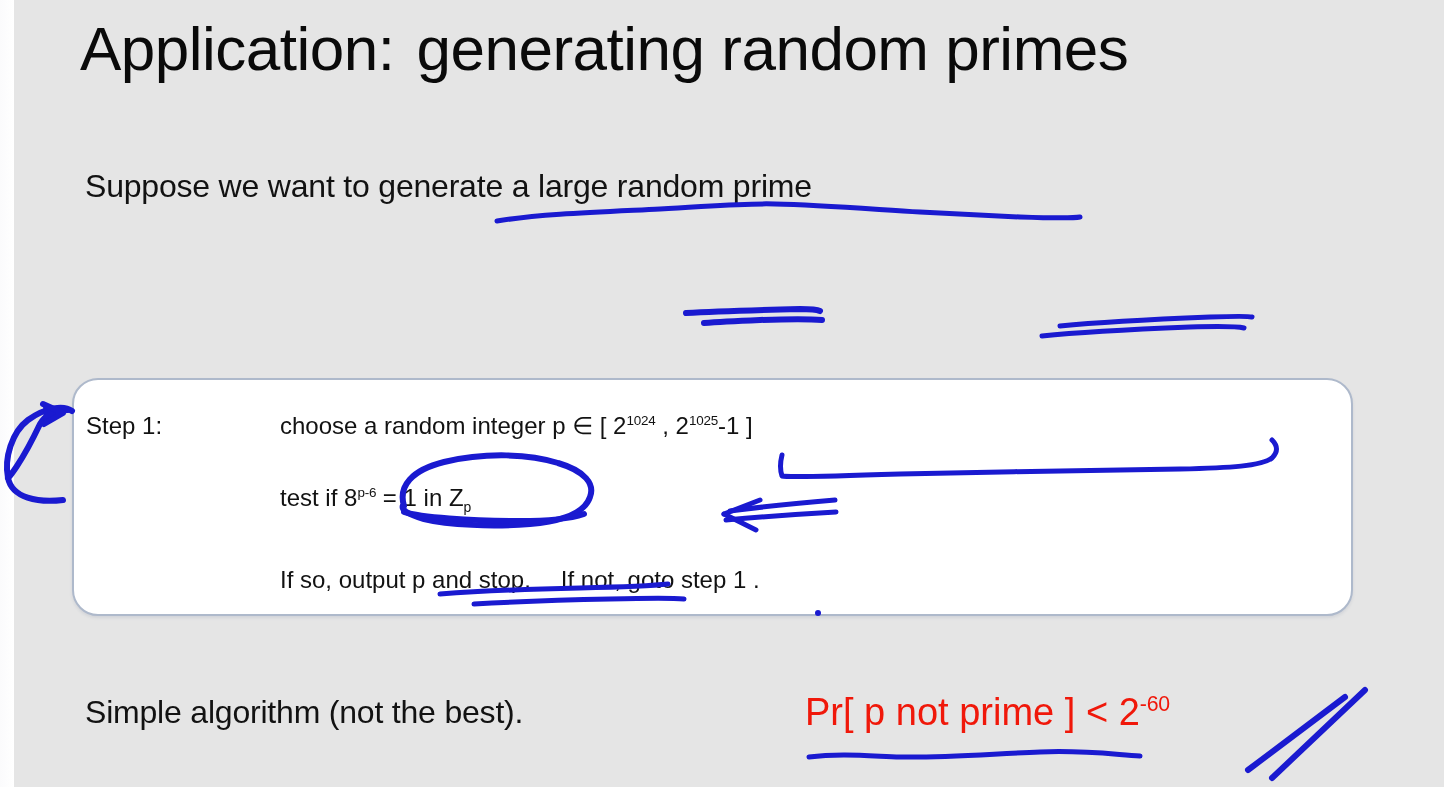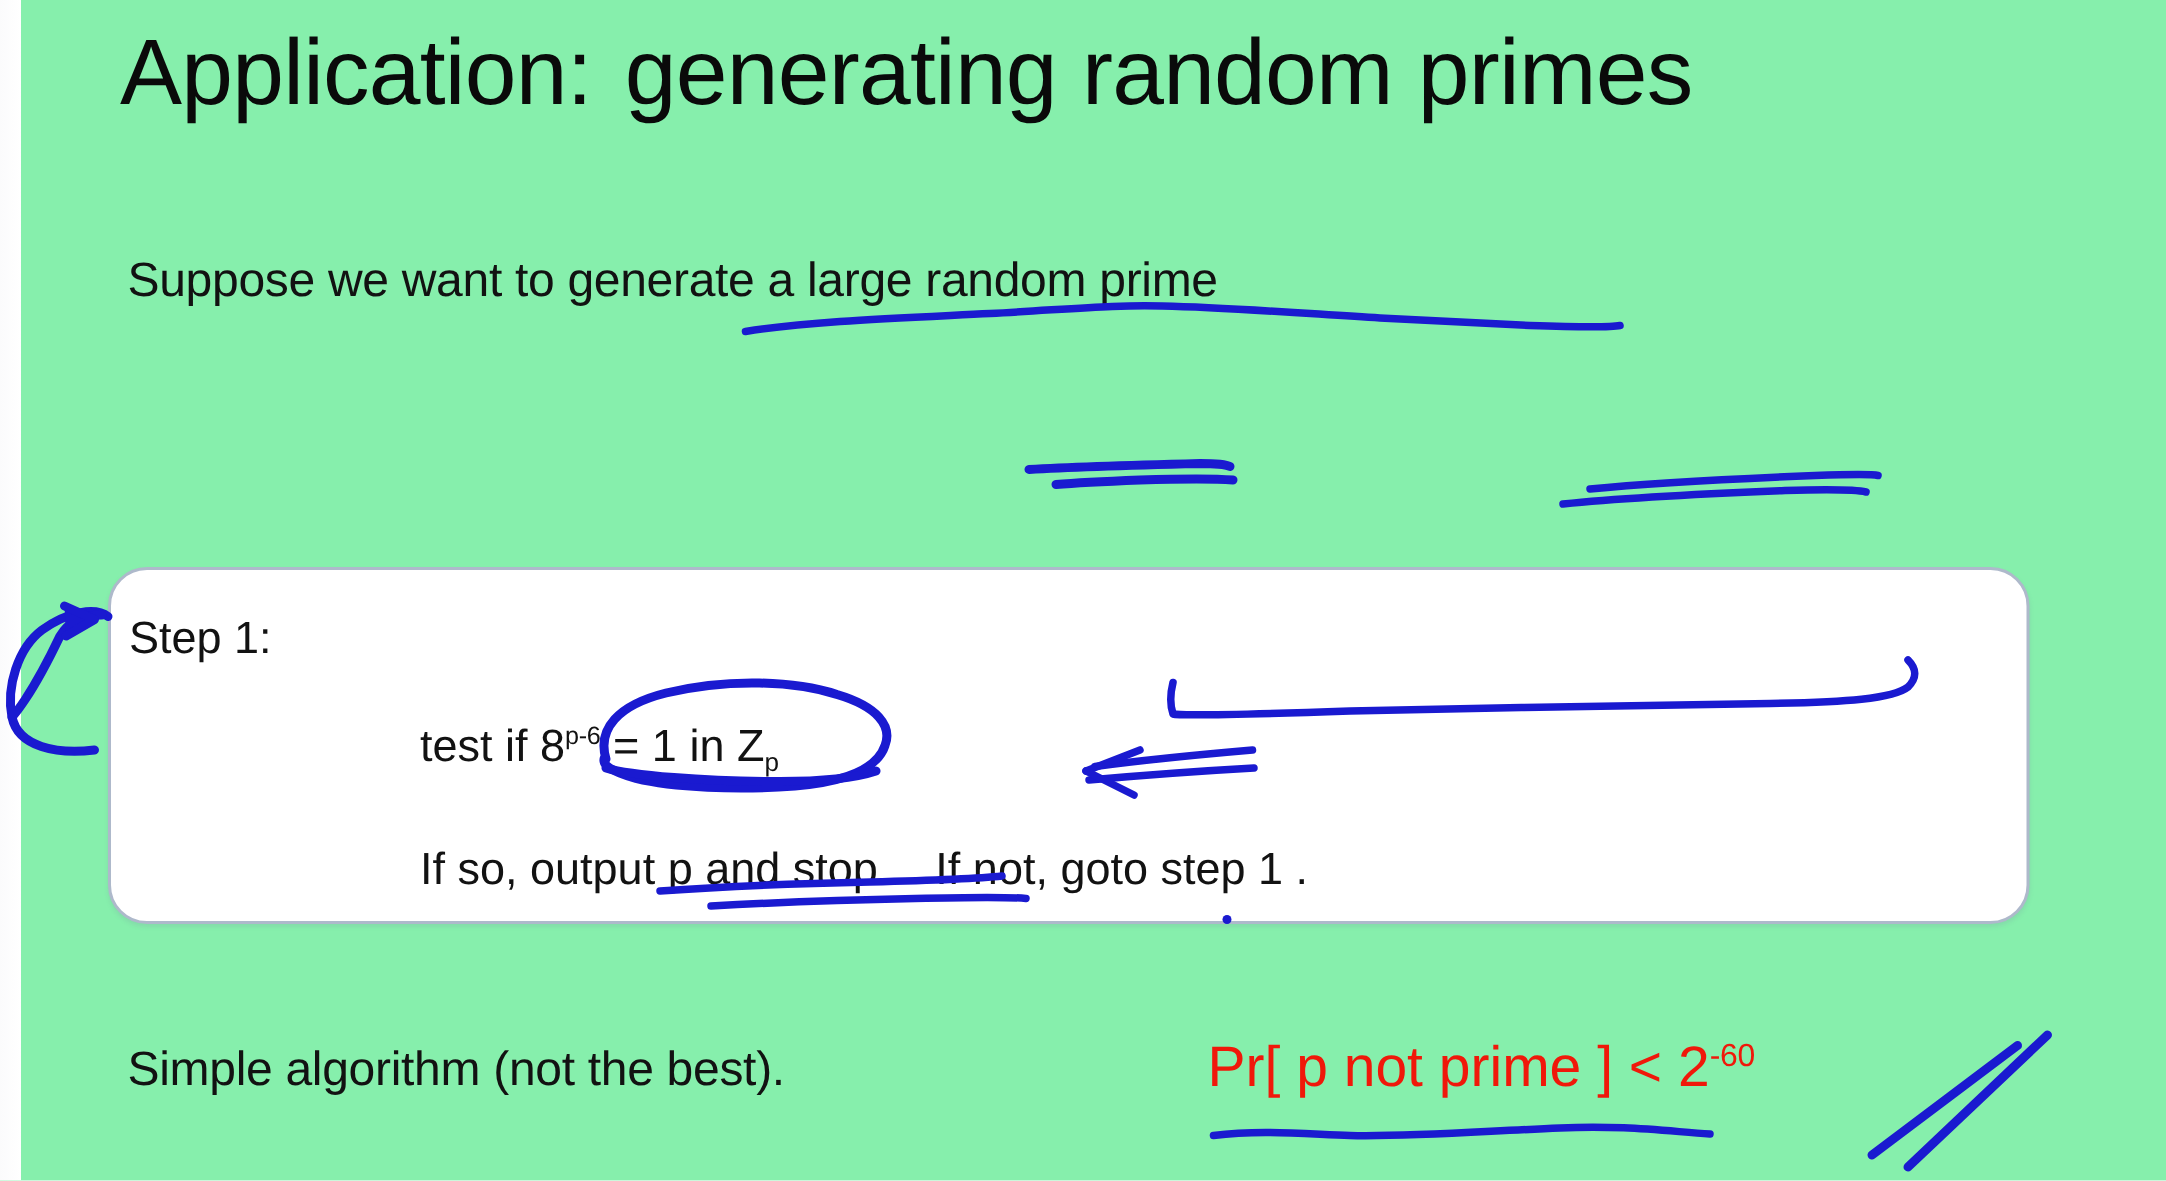--- a/index.html
+++ b/index.html
@@ -5,21 +5,21 @@
 <style>
   html, body {
     margin: 0;
     padding: 0;
     background: #ffffff;
   }
   #slide {
     position: relative;
     width: 1444px;
     height: 787px;
-    background: #86efac;
+    background: #e5e5e5;
     overflow: hidden;
     font-family: "Liberation Sans", sans-serif;
     color: #000000;
   }
   
   #left-edge {
     position: absolute;
     left: 0; top: 0;
     width: 14px; height: 787px;
     background: linear-gradient(to right, #fbfbfc, #ffffff);
@@ -75,21 +75,21 @@
     height: 238px;
     border: 2px solid #aeb9cb;
     border-radius: 26px;
     background: #ffffff;
     box-shadow: 0 2px 3px rgba(120,135,160,0.18);
     box-sizing: border-box;
   }
 
   .step-row {
     position: absolute;
-    font-size: 30px;
+    font-size: 24px;
     line-height: 48px;
     color: #121212;
     white-space: nowrap;
   }
   #step1-label { left: 86px;  top: 402px; }
   #step1-text  { left: 280px; top: 402px; }
   #step2-label { left: 86px;  top: 474px; }
   #step2-text  { left: 280px; top: 474px; }
   #step3-text  { left: 280px; top: 556px; }
 
@@ -123,20 +123,23 @@
   <div class="slide-title">
     <span>Application:</span><span class="gap"></span><span>generating random primes</span>
   </div>
 
   <div class="body-line" id="line-suppose">Suppose we want to generate a large random prime</div>
 
 
   <div id="step-box"></div>
 
   <div class="step-row" id="step1-label">Step 1:</div>
+  <div class="step-row" id="step1-text">
+    <span>choose a random integer  p ∈ [  2</span><span class="sup">1024</span><span>  ,  2</span><span class="sup">1025</span><span>-1 ]</span>
+  </div>
 
   <div class="step-row" id="step2-text">
     <span>test if   8</span><span class="sup">p-6</span><span> = 1</span><span>  in  Z</span><span class="sub">p</span>
   </div>
 
   <div class="step-row" id="step3-text">
     <span>If so, output  p  and stop.</span><span class="sp-l"></span><span>If not, goto step 1 .</span>
   </div>
 
   <div class="body-line" id="line-simple">Simple algorithm (not the best).</div>

